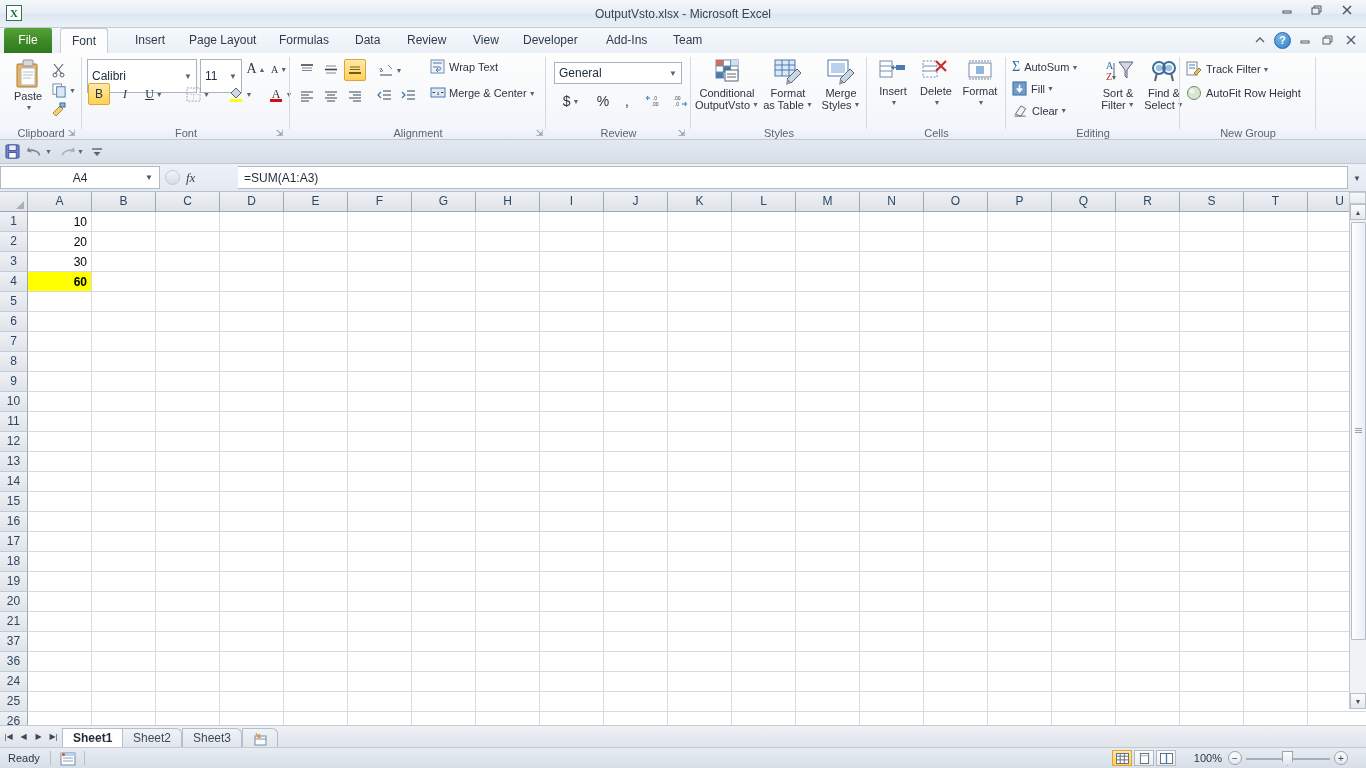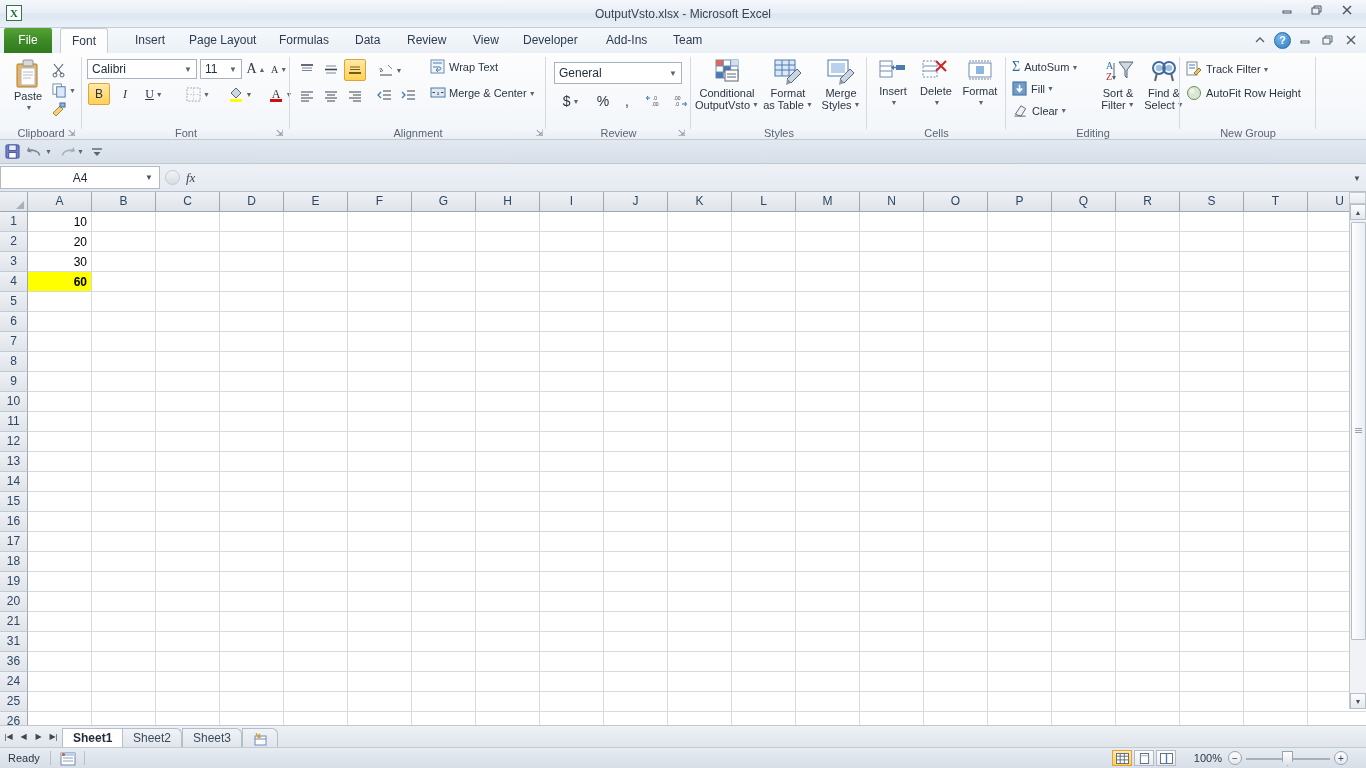--- a/index.html
+++ b/index.html
@@ -90,21 +90,21 @@
     position:absolute; bottom: 2px; width:11px; height:11px; color:#7b8694; font-size:9px;
     display:flex;align-items:center;justify-content:center;
   }
   .btn { position: absolute; cursor: default; }
   .big-btn {
     display:flex; flex-direction: column; align-items:center;
     font-size: 11px; color:#2b3643; text-align:center; line-height: 12px;
   }
   .small-btn { display:flex; align-items:center; font-size:11px; color:#2b3643; }
   .cbo {
-    background:#fff; border:1px solid #a9b3bf; height:20px;
+    background:#fff; border:1px solid #a9b3bf; height:34px;
     display:flex; align-items:center; padding-left:4px; font-size:12px; color:#22303d;
     position:absolute;
   }
   .cbo .arr { position:absolute; right:4px; color:#5a6573; font-size:8px; }
   .sq {
     width:22px;height:22px;border:1px solid transparent;display:flex;align-items:center;justify-content:center;
     font-size:12px;color:#2b3643;
   }
   .sq.on { background: linear-gradient(to bottom,#ffe9a8,#ffd155); border:1px solid #e0a33b; border-radius:2px; }
   .caret { font-size:7px; color:#5a6573; margin-left:2px; }
@@ -723,20 +723,23 @@
   </div>
 
   <div class="fbar">
     <div class="namebox">
       <span>A4</span>
       <span class="namebox-arr">▼</span>
     </div>
     <div class="fb-sep">
       <div class="fb-circle"></div>
       <span class="fx">fx</span>
+    </div>
+    <div class="finput">
+      <span>=SUM(A1:A3)</span>
     </div>
     <div class="fb-expand">▼</div>
   </div>
 
   <div class="grid-wrap">
     <div class="corner">
         <div class="tri"></div>
       </div>
     <div id="colheads">
         <div class="colhead" style="left: 28px; width: 64px;">A</div>
@@ -776,21 +779,21 @@
         <div class="rowhead" style="top: 240px;">12</div>
         <div class="rowhead" style="top: 260px;">13</div>
         <div class="rowhead" style="top: 280px;">14</div>
         <div class="rowhead" style="top: 300px;">15</div>
         <div class="rowhead" style="top: 320px;">16</div>
         <div class="rowhead" style="top: 340px;">17</div>
         <div class="rowhead" style="top: 360px;">18</div>
         <div class="rowhead" style="top: 380px;">19</div>
         <div class="rowhead" style="top: 400px;">20</div>
         <div class="rowhead" style="top: 420px;">21</div>
-        <div class="rowhead" style="top: 440px;">31</div>
+        <div class="rowhead" style="top: 440px;">37</div>
         <div class="rowhead" style="top: 460px;">36</div>
         <div class="rowhead" style="top: 480px;">24</div>
         <div class="rowhead" style="top: 500px;">25</div>
         <div class="rowhead" style="top: 520px;">26</div>
       </div>
     <div id="cells">
         <div class="cell" style="left: 28px; top: 20px; width: 64px;">10</div>
         <div class="cell" style="left: 92px; top: 20px; width: 64px;"></div>
         <div class="cell" style="left: 156px; top: 20px; width: 64px;"></div>
         <div class="cell" style="left: 220px; top: 20px; width: 64px;"></div>

